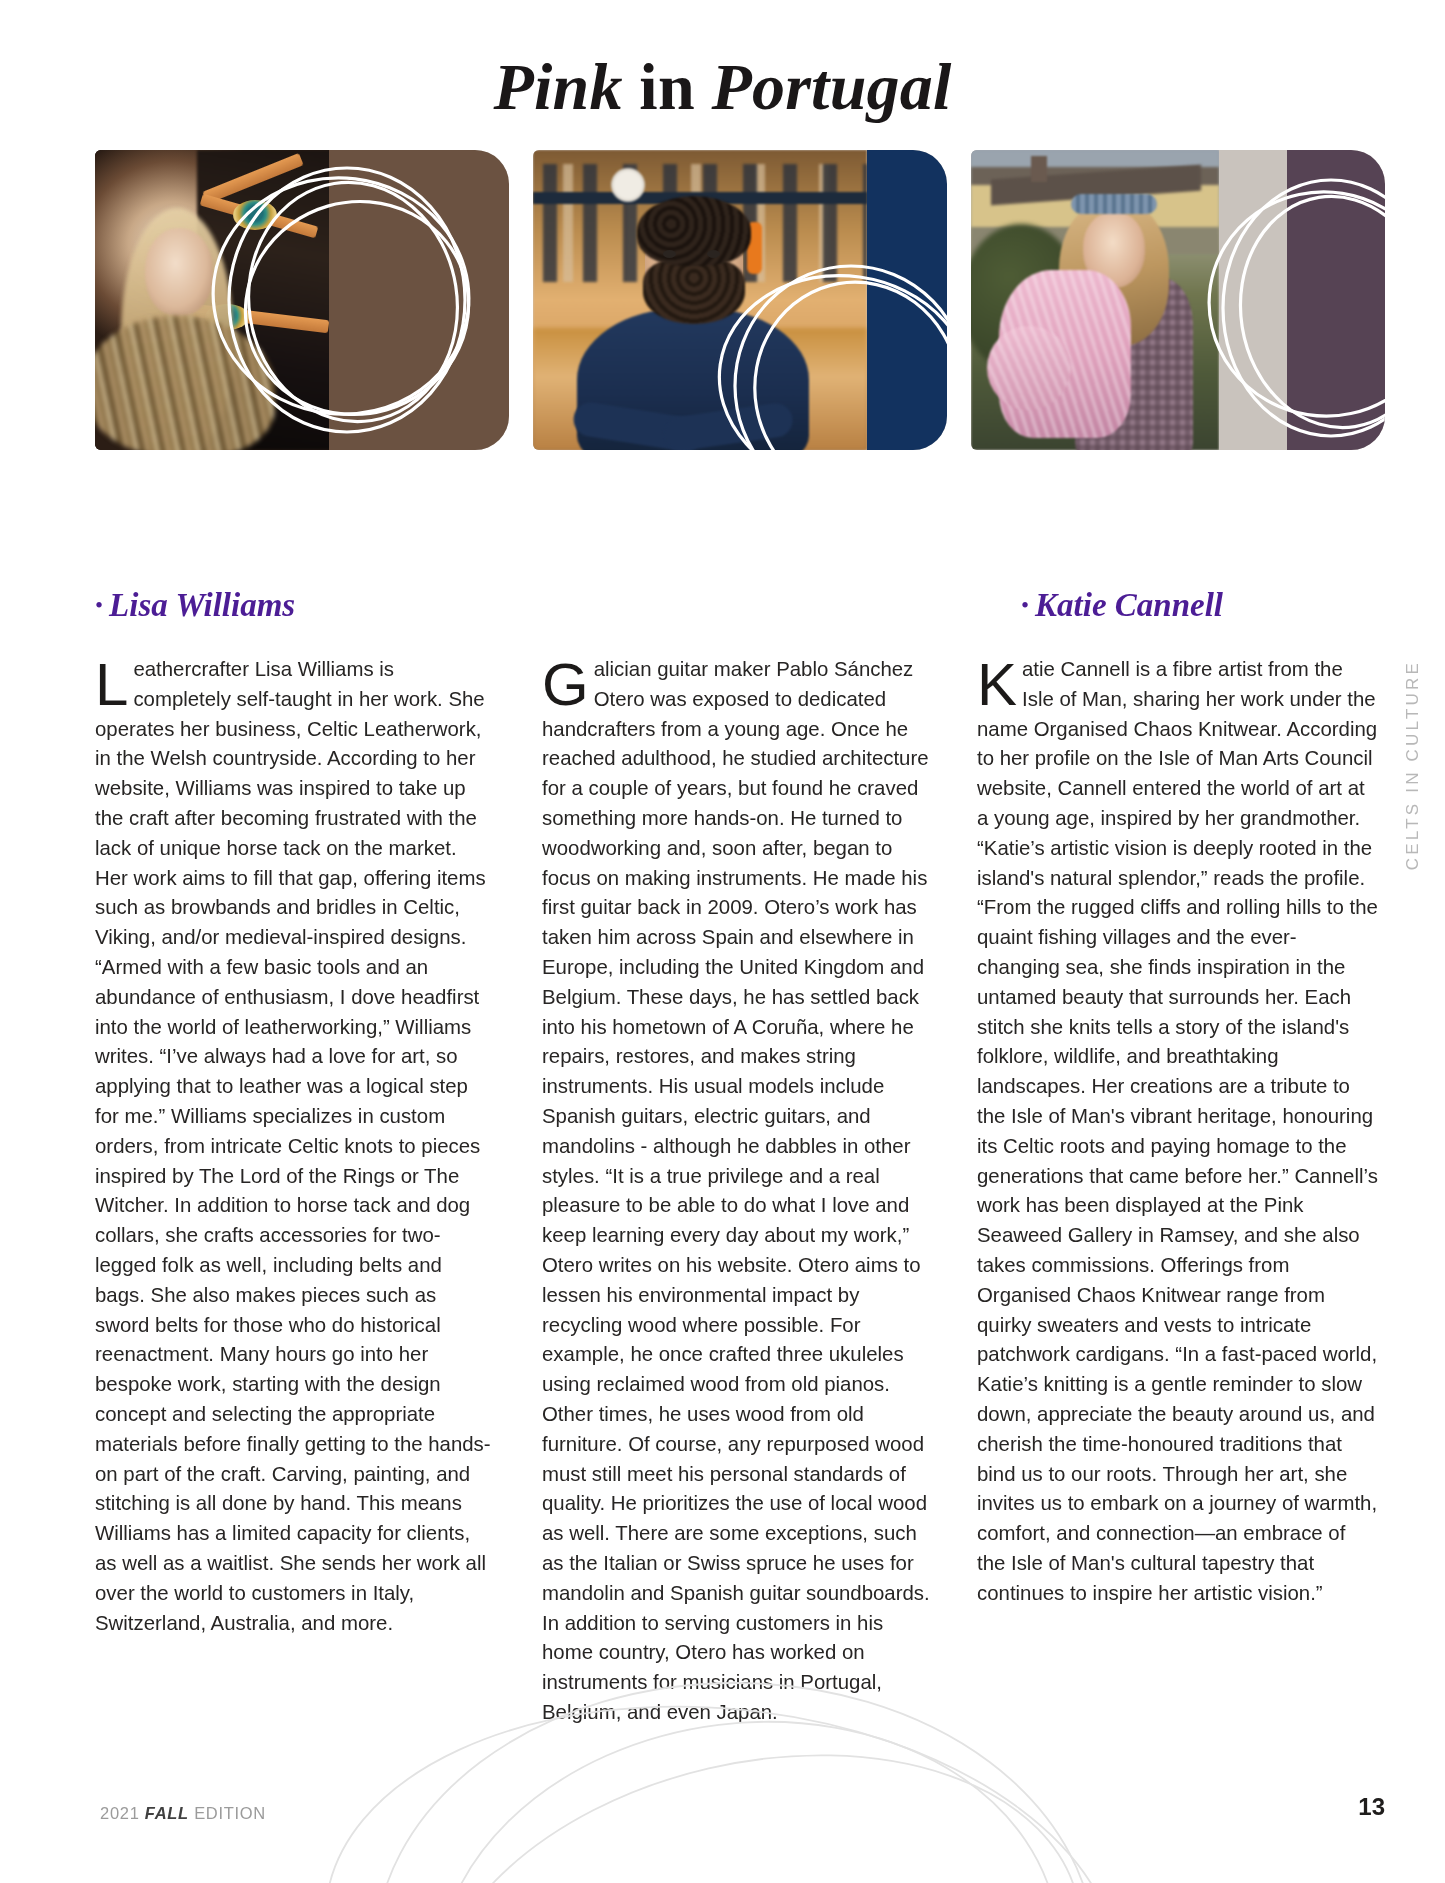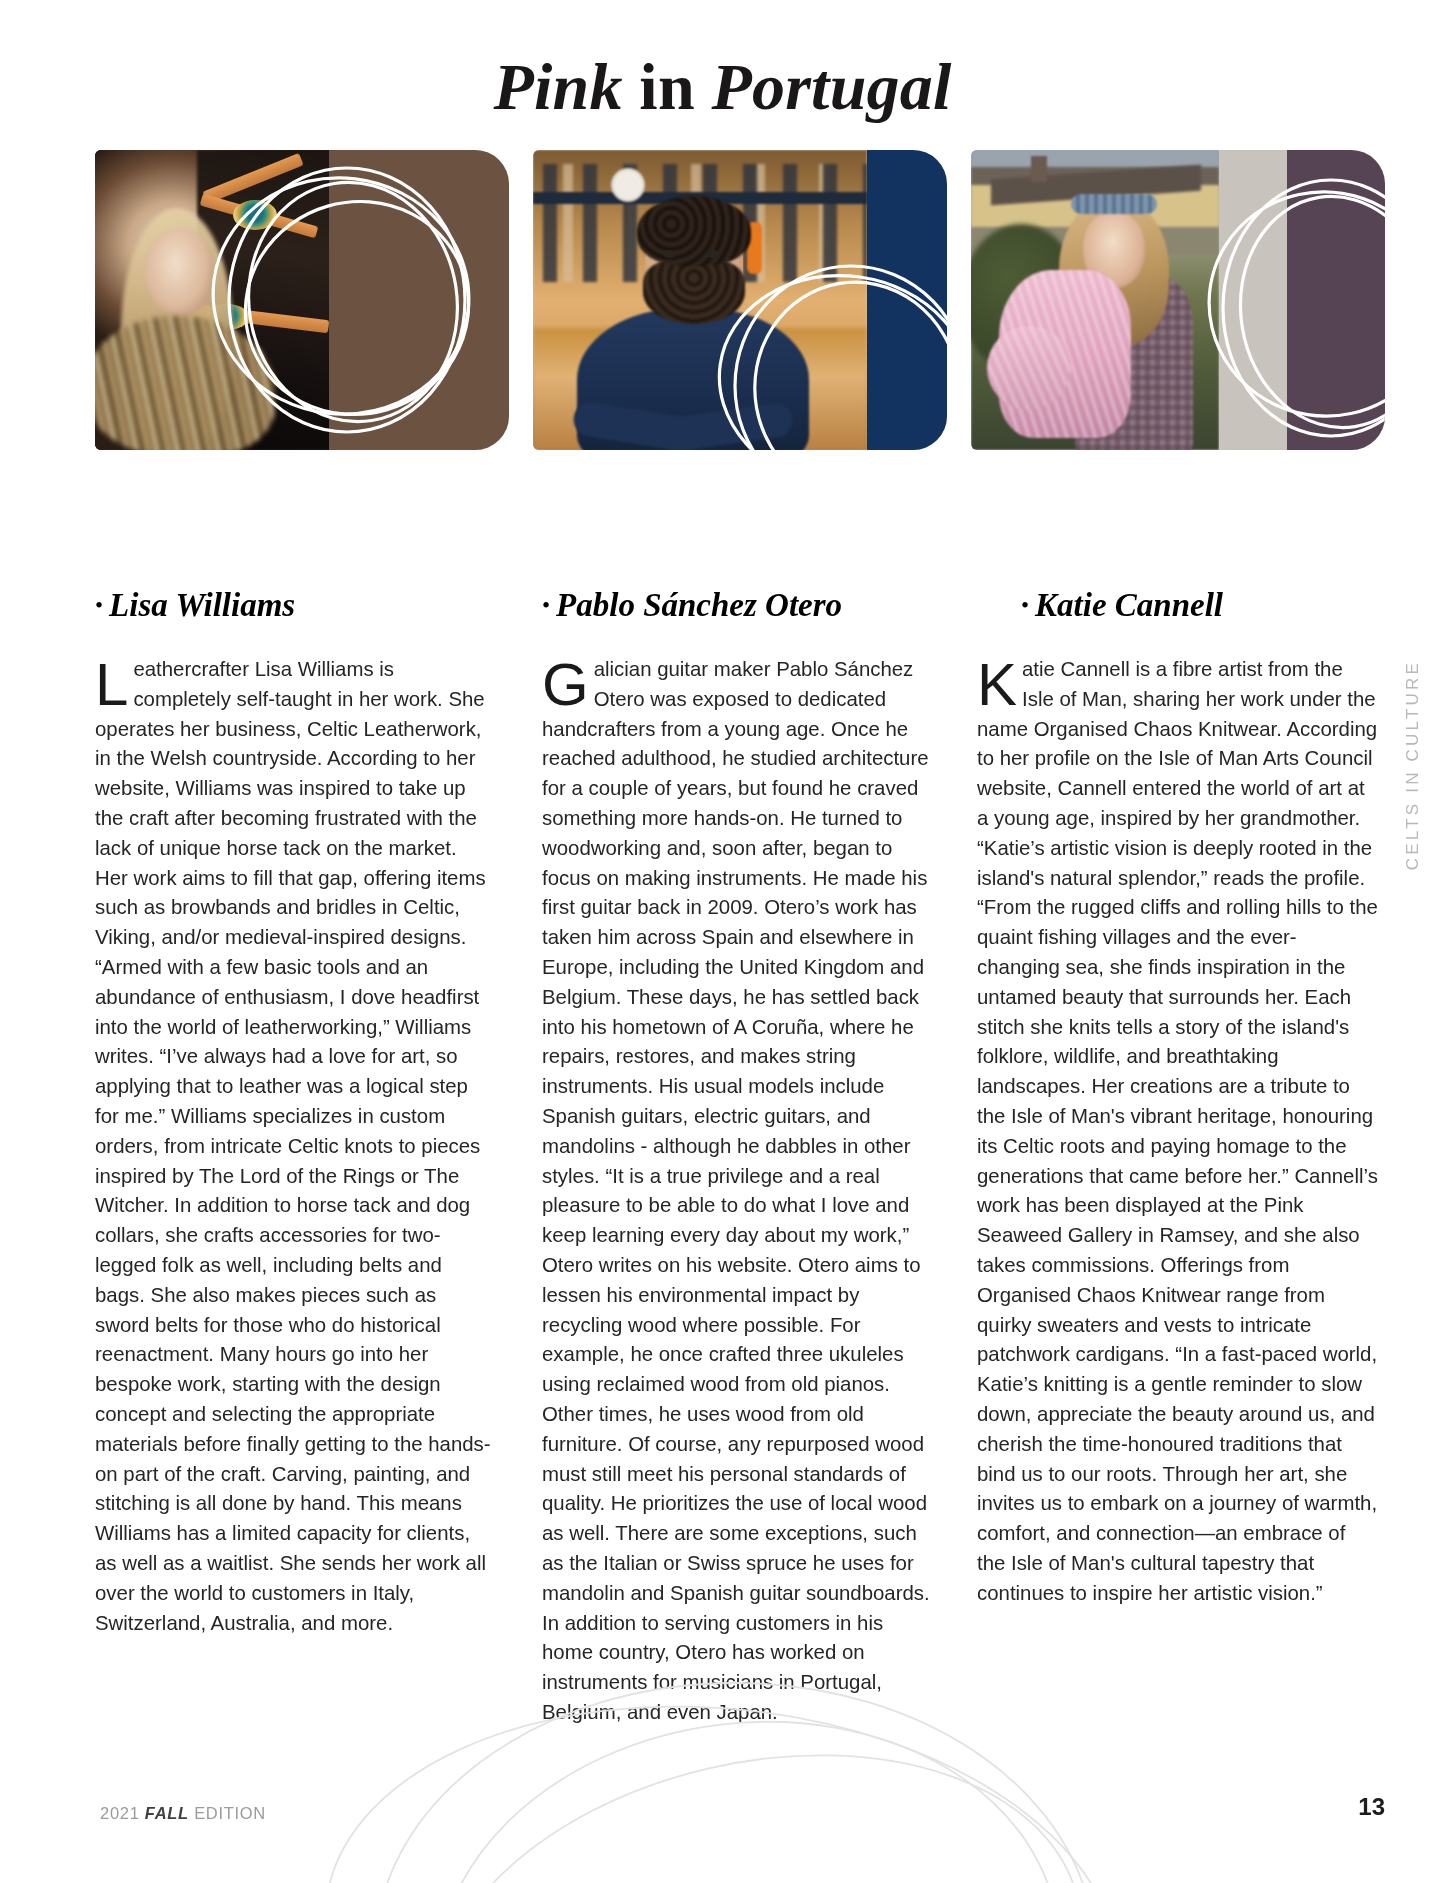--- a/index.html
+++ b/index.html
@@ -358,21 +358,21 @@
     height: 48px;
   }
   .name-heading {
     position: absolute;
     top: 0;
     font-family: "Liberation Serif", serif;
     font-weight: bold;
     font-style: italic;
     font-size: 33px;
     line-height: 40px;
-    color: #000000;
+    color: #4c1d95;
     white-space: nowrap;
   }
   .name-heading .bullet {
     font-style: normal;
     font-weight: normal;
     font-size: 23px;
     vertical-align: 3px;
     margin-right: 6px;
   }
   .nh-1 { left: 0px; }
@@ -541,23 +541,20 @@
         <ellipse cx="354" cy="154" rx="116" ry="112" transform="rotate(9 354 154)"></ellipse>
       </g>
     </svg>
   </div>
 </div>
 
 <div class="headings">
   <div class="name-heading nh-1">
     <span class="bullet">•</span><span>Lisa Williams</span>
   </div>
-  <div class="name-heading nh-2">
-    <span class="bullet">•</span><span>Pablo Sánchez Otero</span>
-  </div>
   <div class="name-heading nh-3">
     <span class="bullet">•</span><span>Katie Cannell</span>
   </div>
 </div>
 
 <div class="columns">
   <div class="col col-1">
     <p><span class="dropcap">L</span><span>eathercrafter Lisa Williams is completely self-taught in her work. She operates her business, Celtic Leatherwork, in the Welsh countryside. According to her website, Williams was inspired to take up the craft after becoming frustrated with the lack of unique horse tack on the market. Her work aims to fill that gap, offering items such as browbands and bridles in Celtic, Viking, and/or medieval-inspired designs. “Armed with a few basic tools and an abundance of enthusiasm, I dove headfirst into the world of leatherworking,” Williams writes. “I’ve always had a love for art, so applying that to leather was a logical step for me.” Williams specializes in custom orders, from intricate Celtic knots to pieces inspired by The Lord of the Rings or The Witcher. In addition to horse tack and dog collars, she crafts accessories for two-legged folk as well, including belts and bags. She also makes pieces such as sword belts for those who do historical reenactment. Many hours go into her bespoke work, starting with the design concept and selecting the appropriate materials before finally getting to the hands-on part of the craft. Carving, painting, and stitching is all done by hand. This means Williams has a limited capacity for clients, as well as a waitlist. She sends her work all over the world to customers in Italy, Switzerland, Australia, and more.</span></p>
   </div>
   <div class="col col-2">

